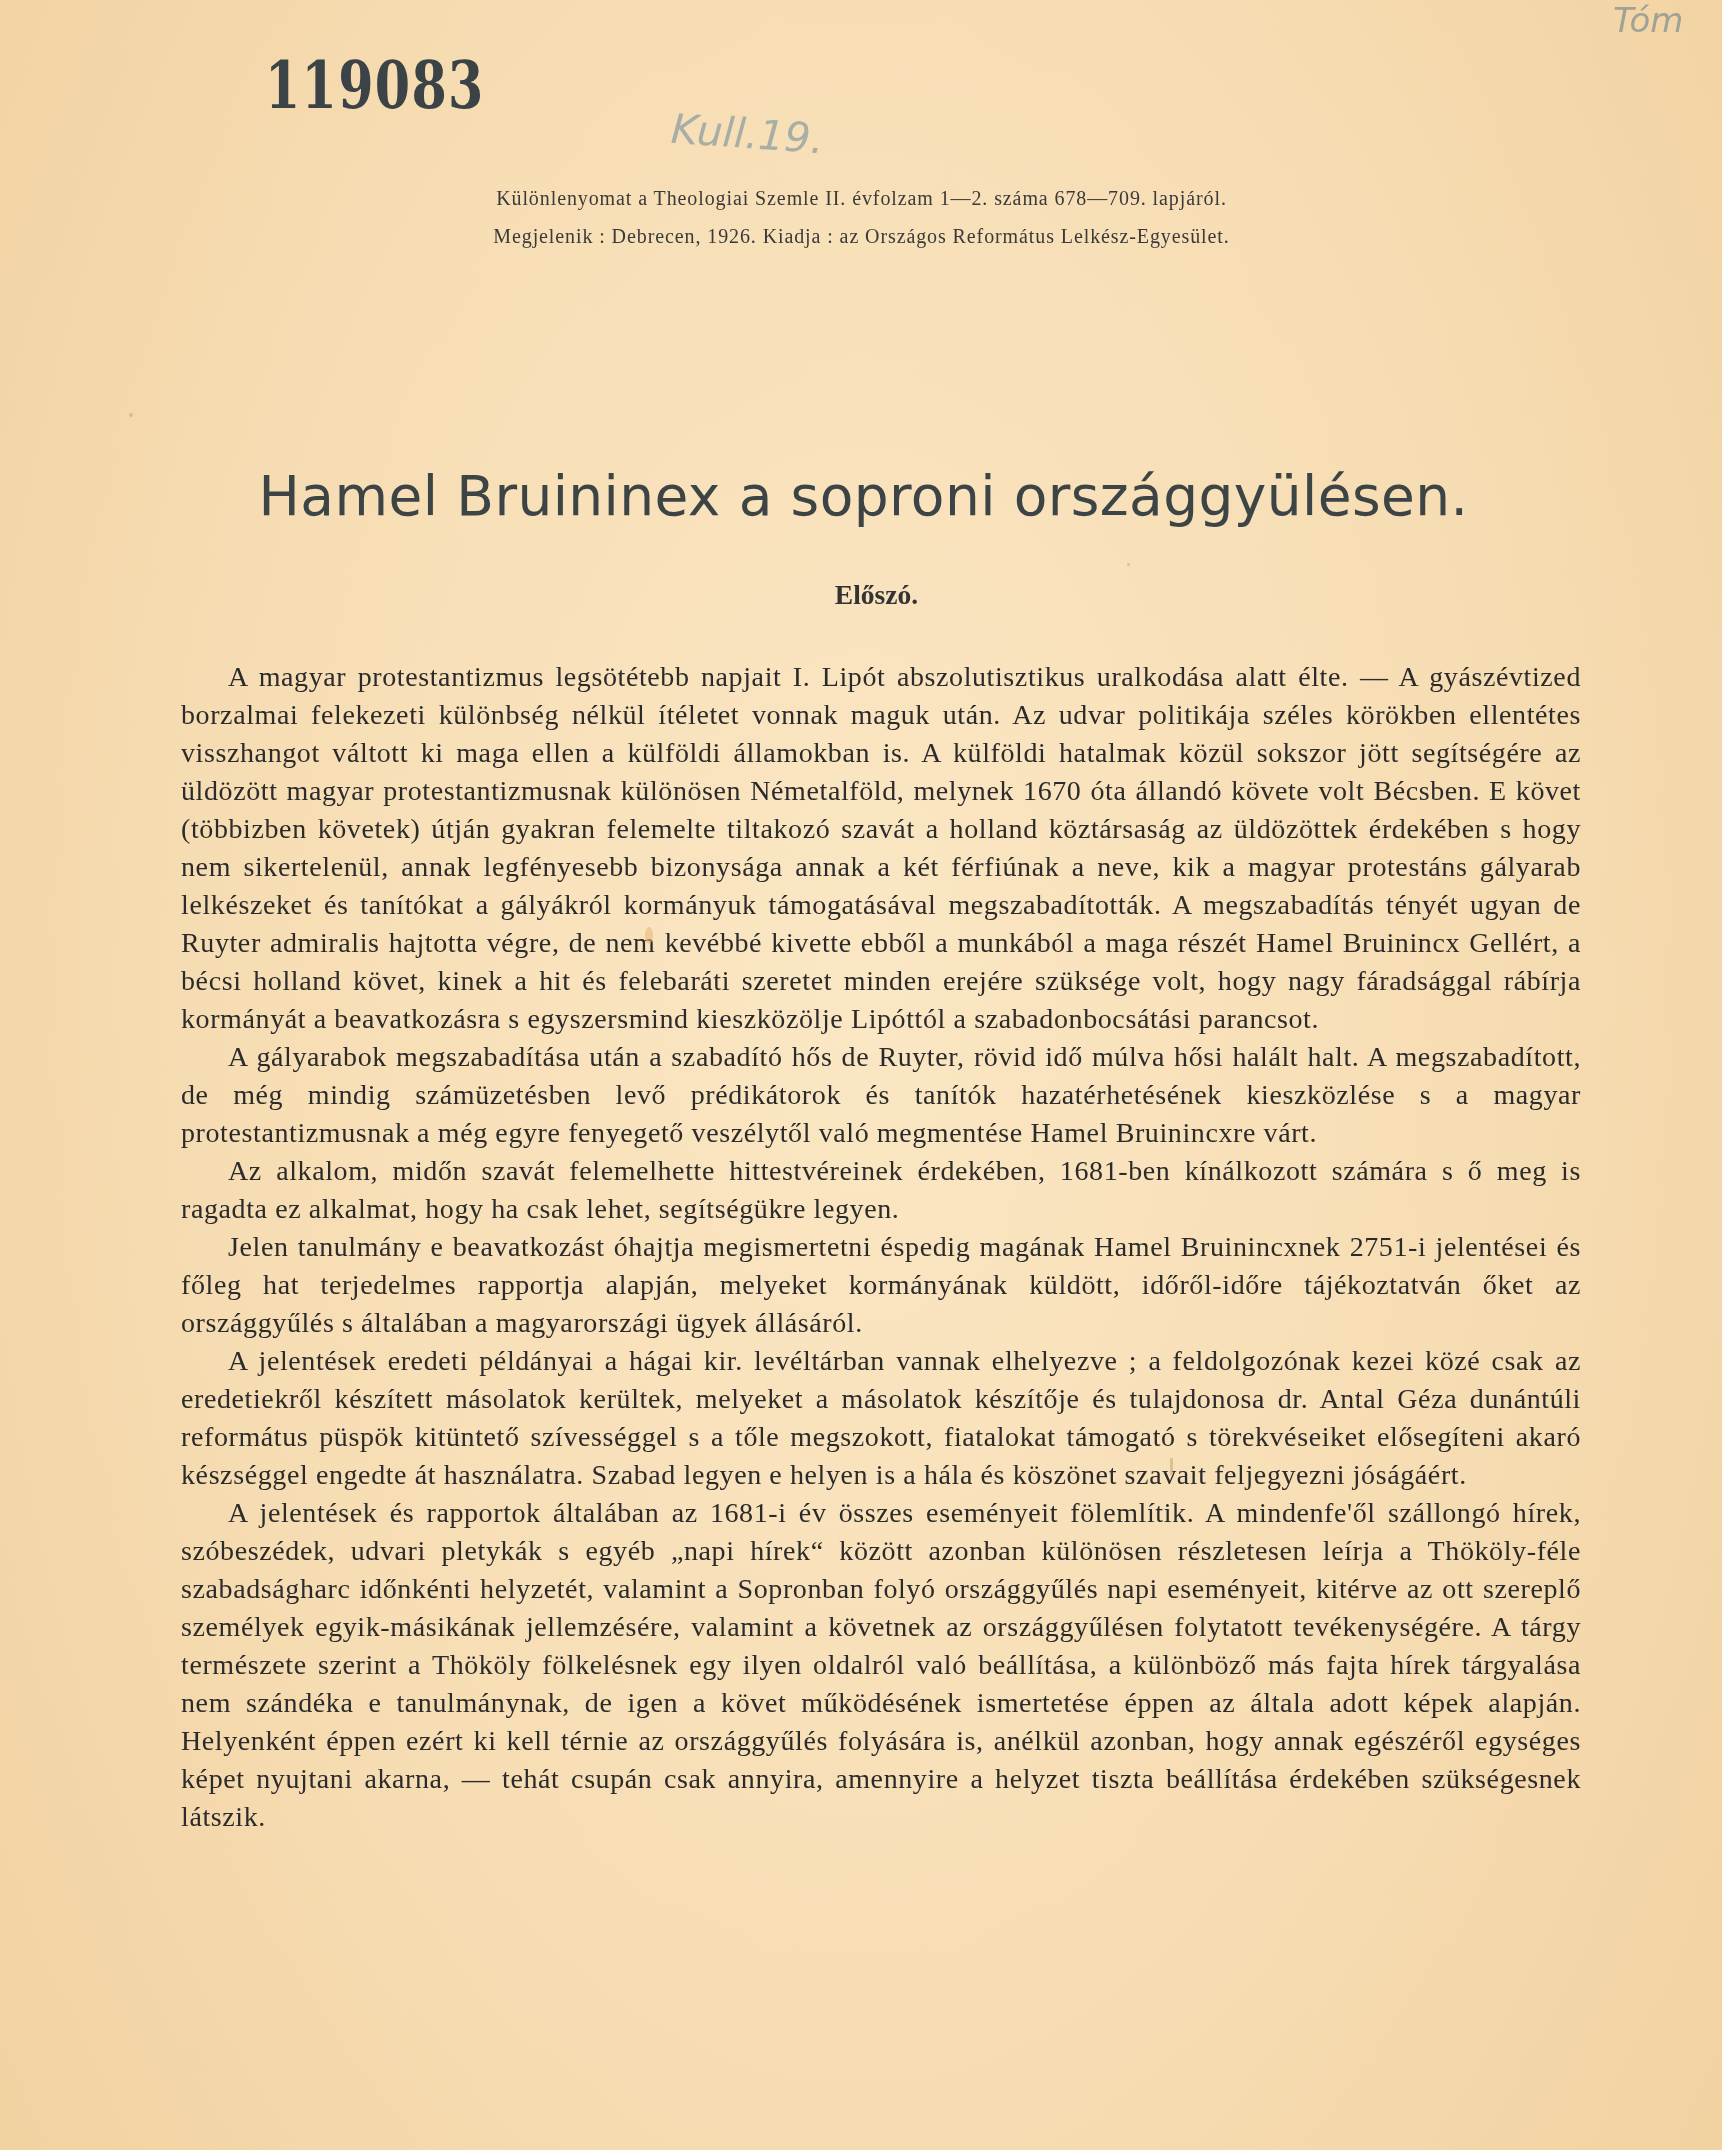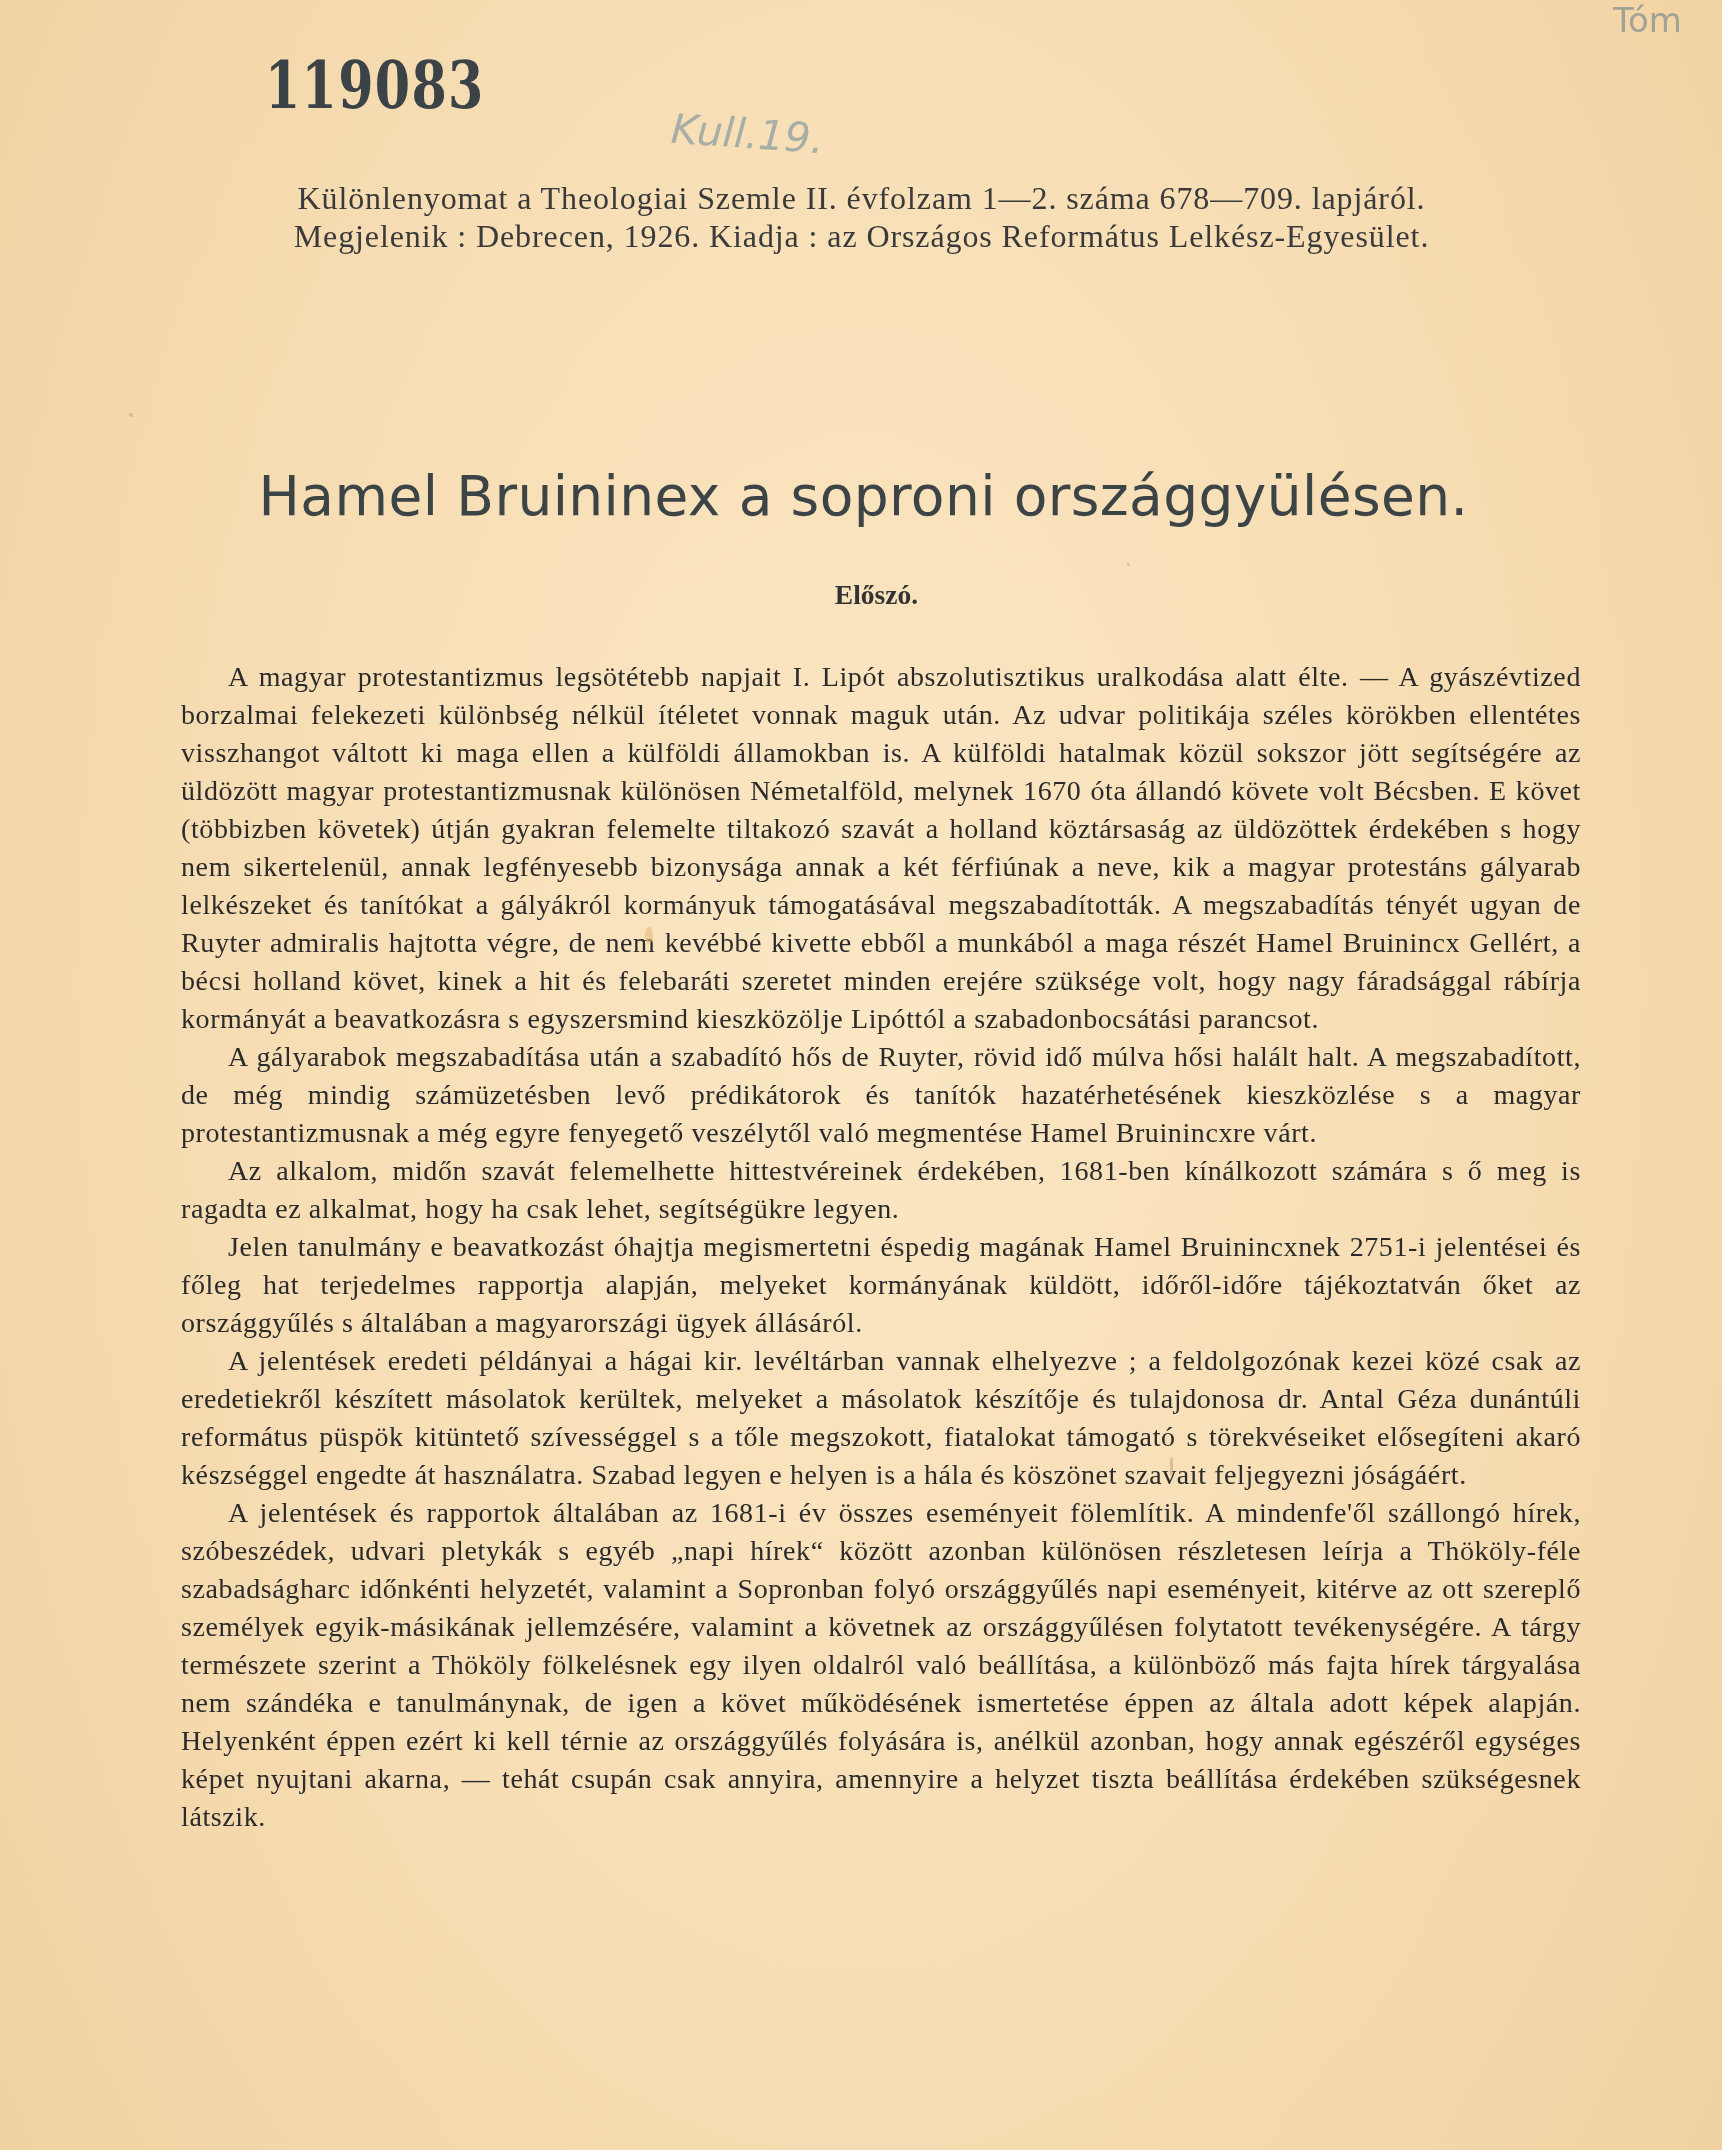--- a/index.html
+++ b/index.html
@@ -16,25 +16,25 @@
     font-size: 65px; letter-spacing: 1.7px; color: #3b4347;
     transform: scaleX(0.78); transform-origin: left top;
   }
   .pencil-note {
     left: 671px; top: 110px; font-family: "DejaVu Sans", sans-serif;
     font-size: 41px; color: #9aa6a3; font-style: italic; opacity: .85;
     transform: rotate(4deg);
   }
   .corner-note {
     left: 1613px; top: 0px; font-family: "DejaVu Sans", sans-serif;
-    font-size: 34px; color: #8d9693; opacity: .8;
+    font-size: 34px; color: #8d9693; font-style: italic; opacity: .8;
   }
   .header-block {
     left: 0; width: 1723px; top: 179px; text-align: center;
-    font-family: "Liberation Serif", serif; font-size: 32px; line-height: 38px;
+    font-family: "Liberation Serif", serif; font-size: 20px; line-height: 38px;
     color: #3a3a3a; letter-spacing: 0.9px;
   }
   .header-block div { transform: scaleX(1.0); }
   .title {
     left: 0; width: 1723px; top: 462px; text-align: center;
     font-family: "DejaVu Sans", sans-serif; font-size: 55px; color: #3d4446;
     letter-spacing: 0.4px;
   }
   .subtitle {
     left: 15px; width: 1723px; top: 579px; text-align: center;

